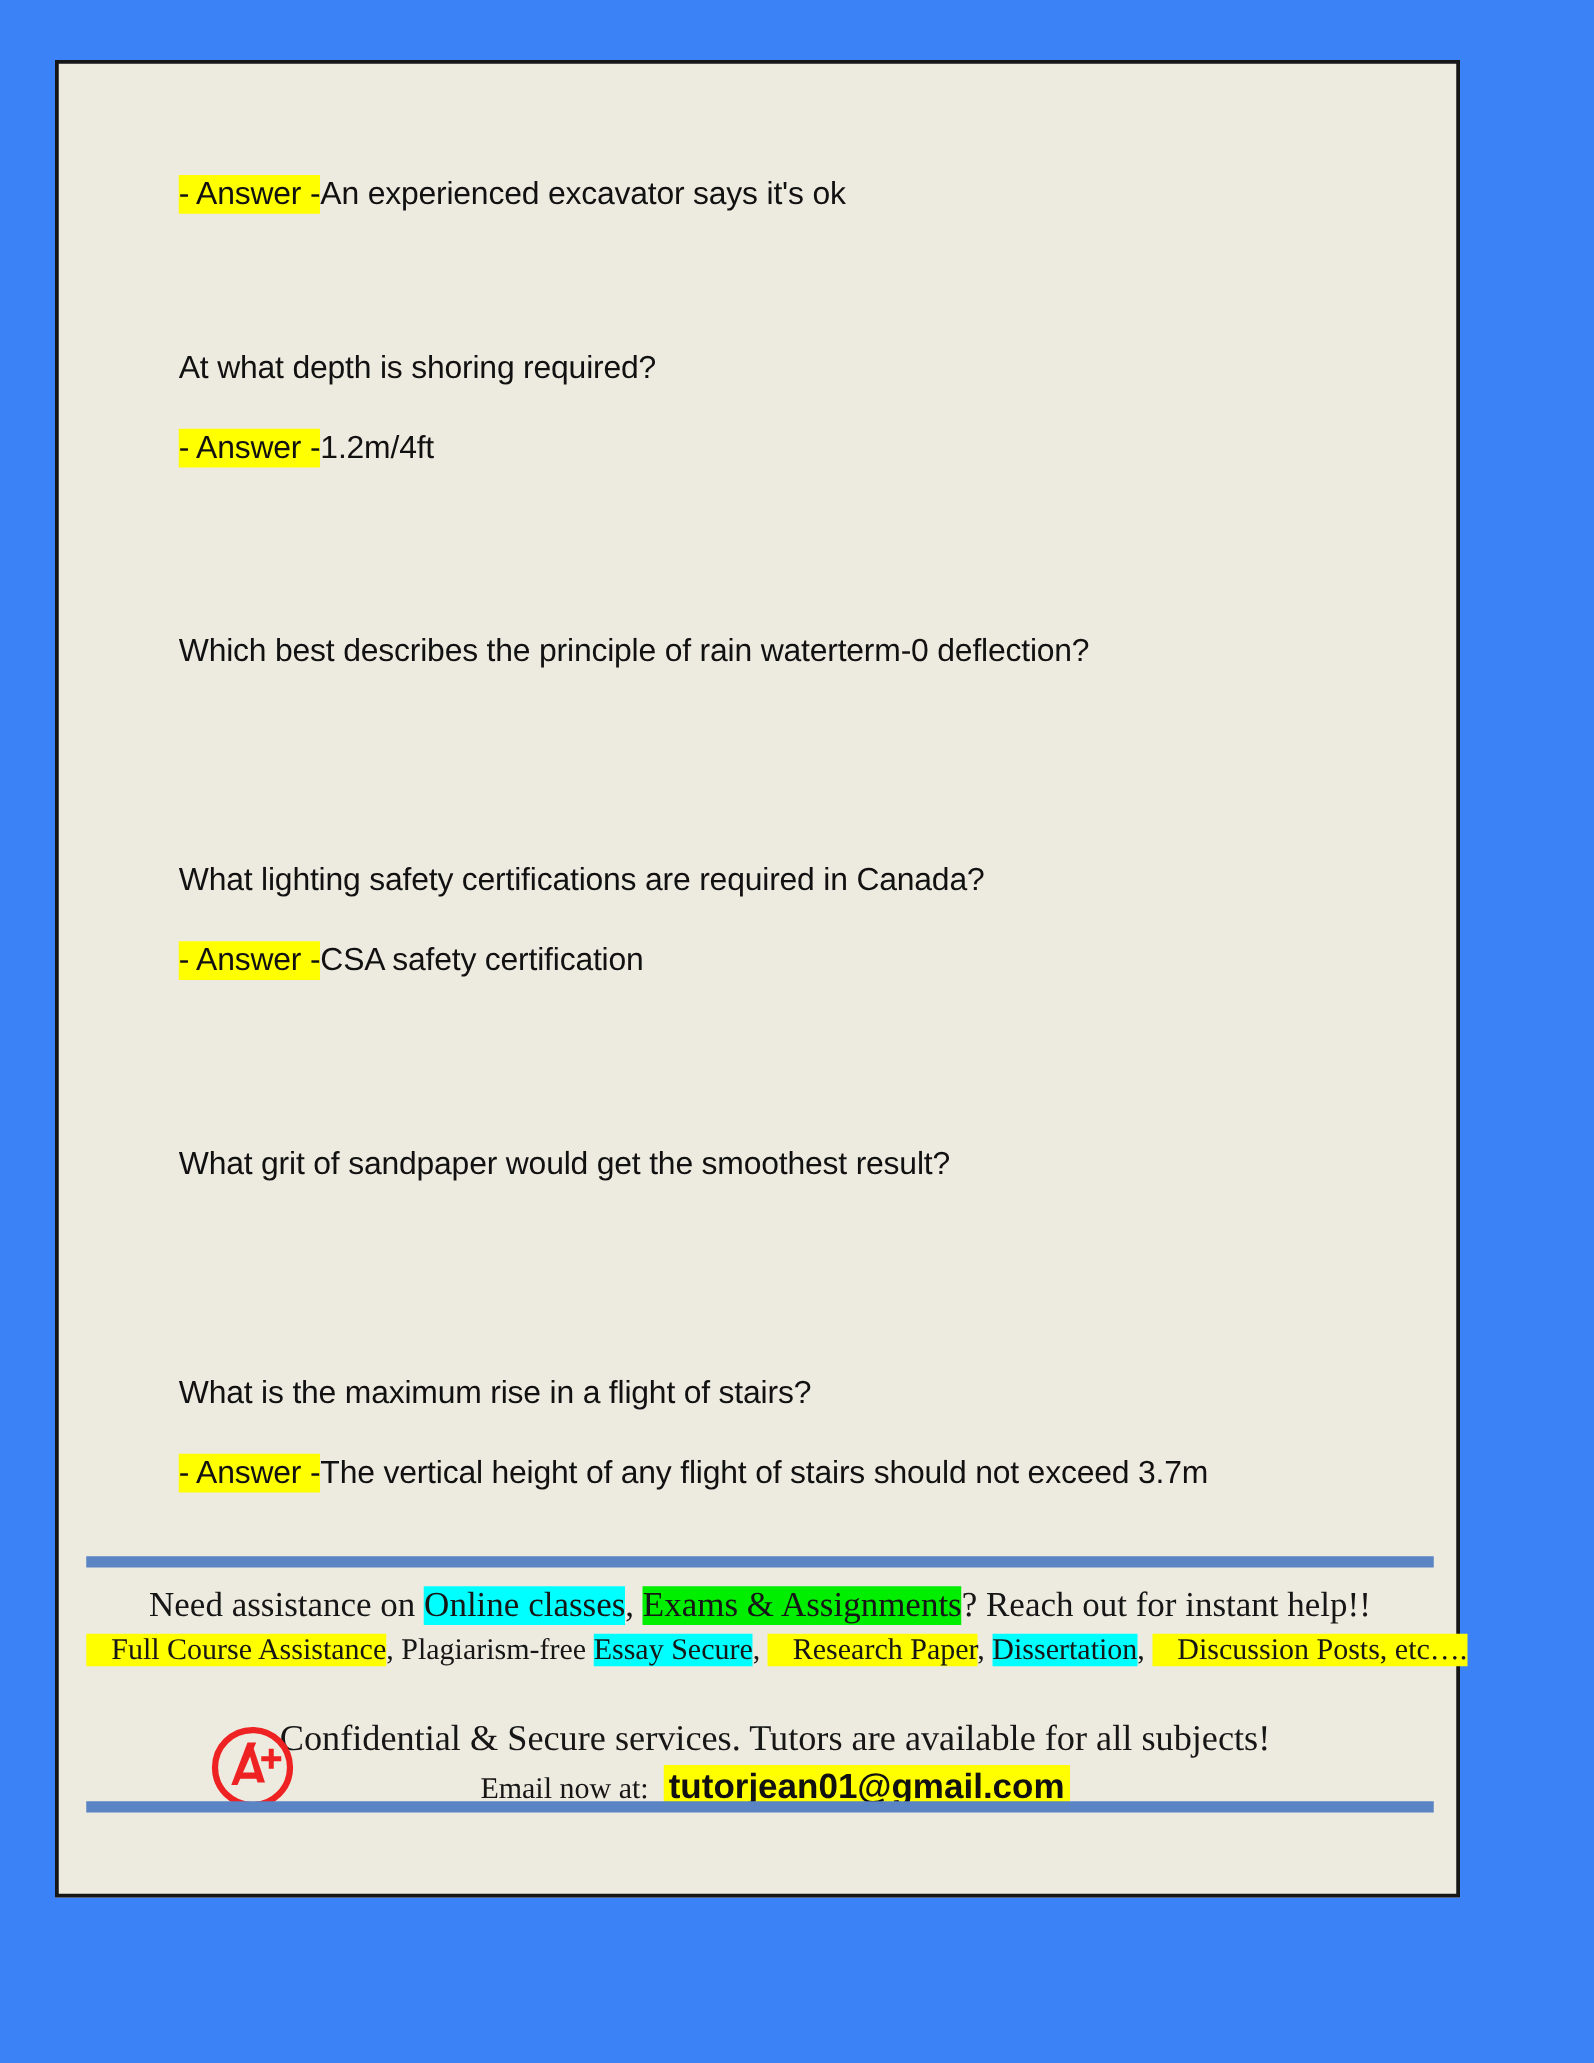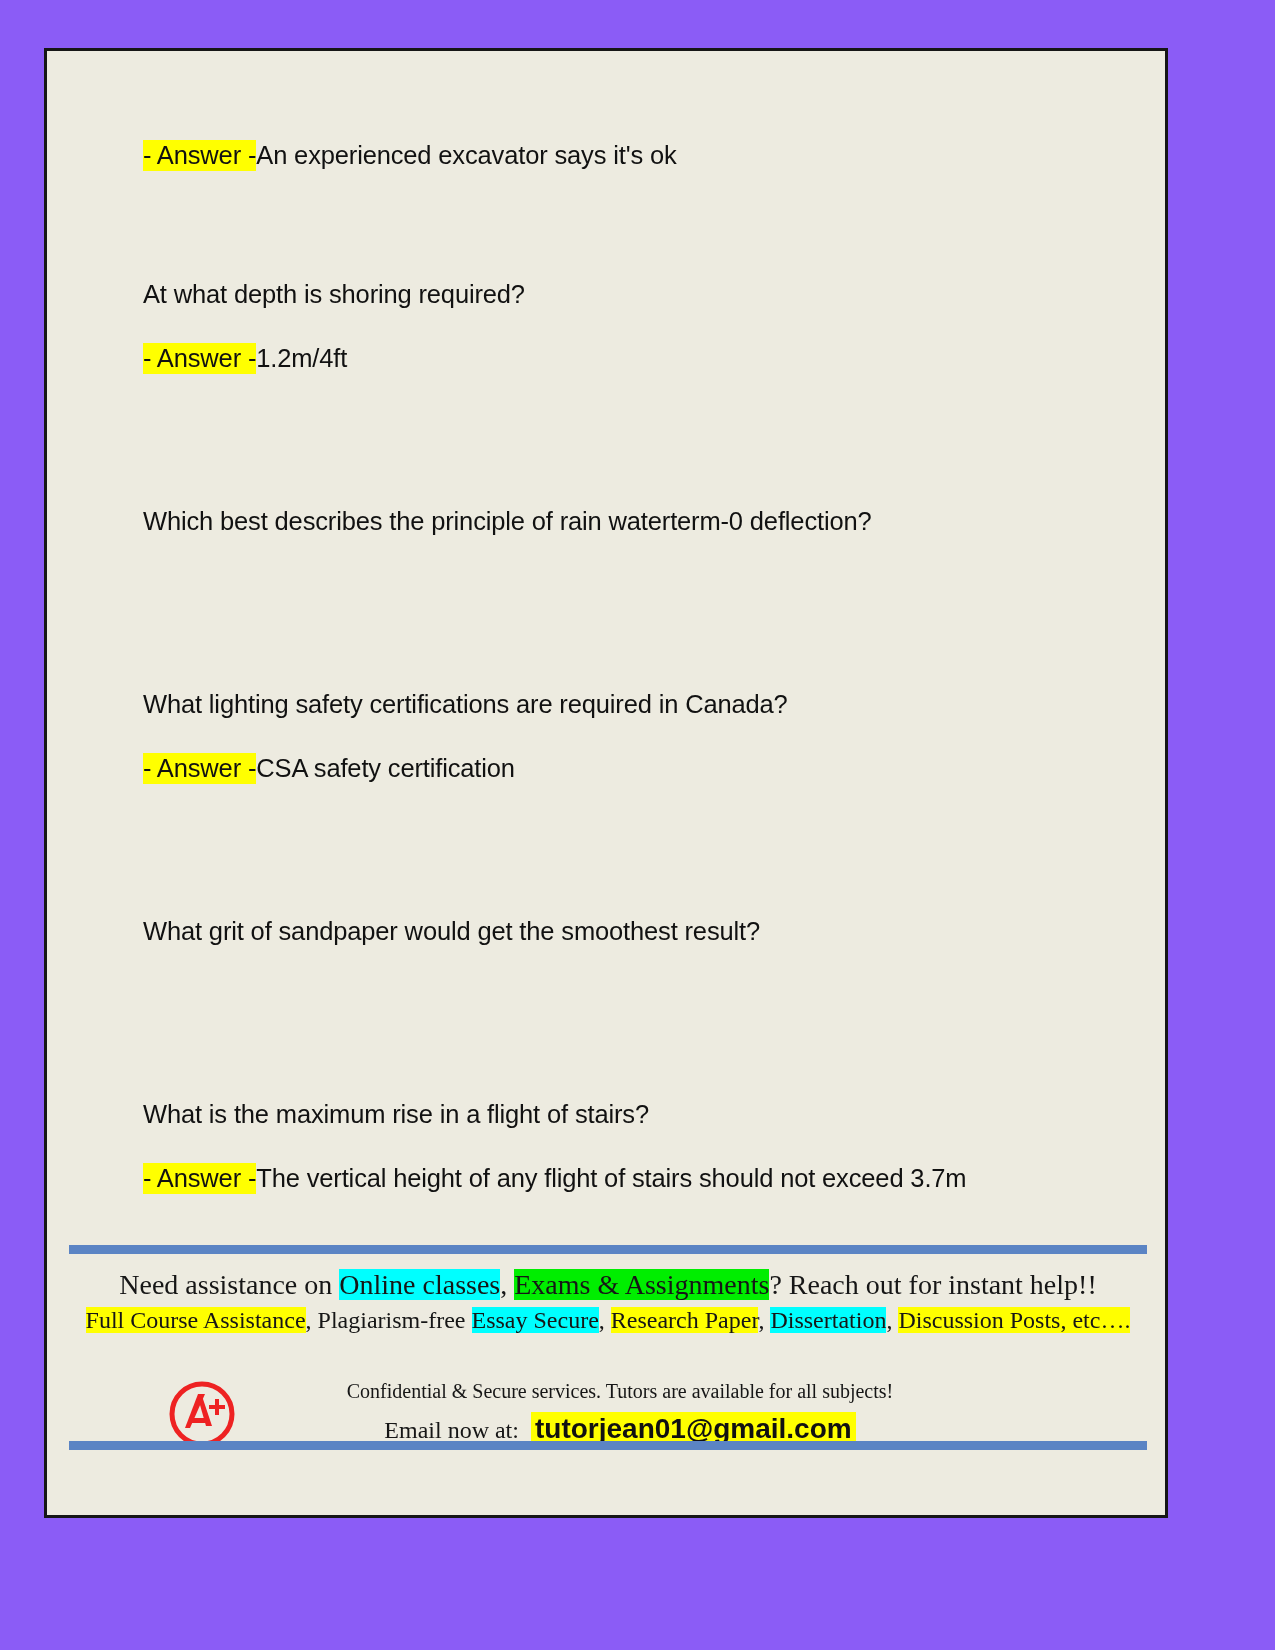--- a/index.html
+++ b/index.html
@@ -11,21 +11,21 @@
     width: 1275px;
     height: 1650px;
     font-family: "Liberation Sans", sans-serif;
     -webkit-font-smoothing: antialiased;
   }
   .page {
     position: absolute;
     left: 0; top: 0;
     width: 1275px;
     height: 1650px;
-    background: #8b5cf6;
+    background: #3b82f6;
     overflow: hidden;
   }
   .sheet {
     position: absolute;
     left: 44px;
     top: 48px;
     width: 1124px;
     height: 1470px;
     border: 3px solid #161616;
     background: #edebe0;
@@ -79,21 +79,21 @@
   }
   .f-line {
     font-size: 28px;
     line-height: 34px;
     color: #161616;
     white-space: nowrap;
   }
   .f-line.l2 { font-size: 24px; line-height: 36px; }
   mark.cyan   { background: #00ffff; color: #161616; }
   mark.green  { background: #00ee00; color: #161616; }
-  mark.yellow { background: #ffff00; color: #161616; }
+  mark.yellow { background: #ffff00; color: #161616; padding-left: 20px; }
   mark { padding: 0; }
 
   .contact {
     position: relative;
     margin-top: 34px;
     height: 100px;
   }
   .aplus {
     position: absolute;
     left: 96px;
@@ -101,21 +101,21 @@
     width: 74px;
     height: 74px;
   }
   .aplus svg { display: block; }
   .contact-text {
     text-align: center;
     padding-left: 24px;
   }
   .c-line {
     font-family: "Liberation Serif", serif;
-    font-size: 20px;
+    font-size: 29px;
     line-height: 38px;
     color: #161616;
   }
   .email-wrap { font-size: 24px; }
   .email {
     font-family: "Liberation Sans", sans-serif;
     font-weight: bold;
     font-size: 28px;
     background: #ffff00;
     color: #111111;

